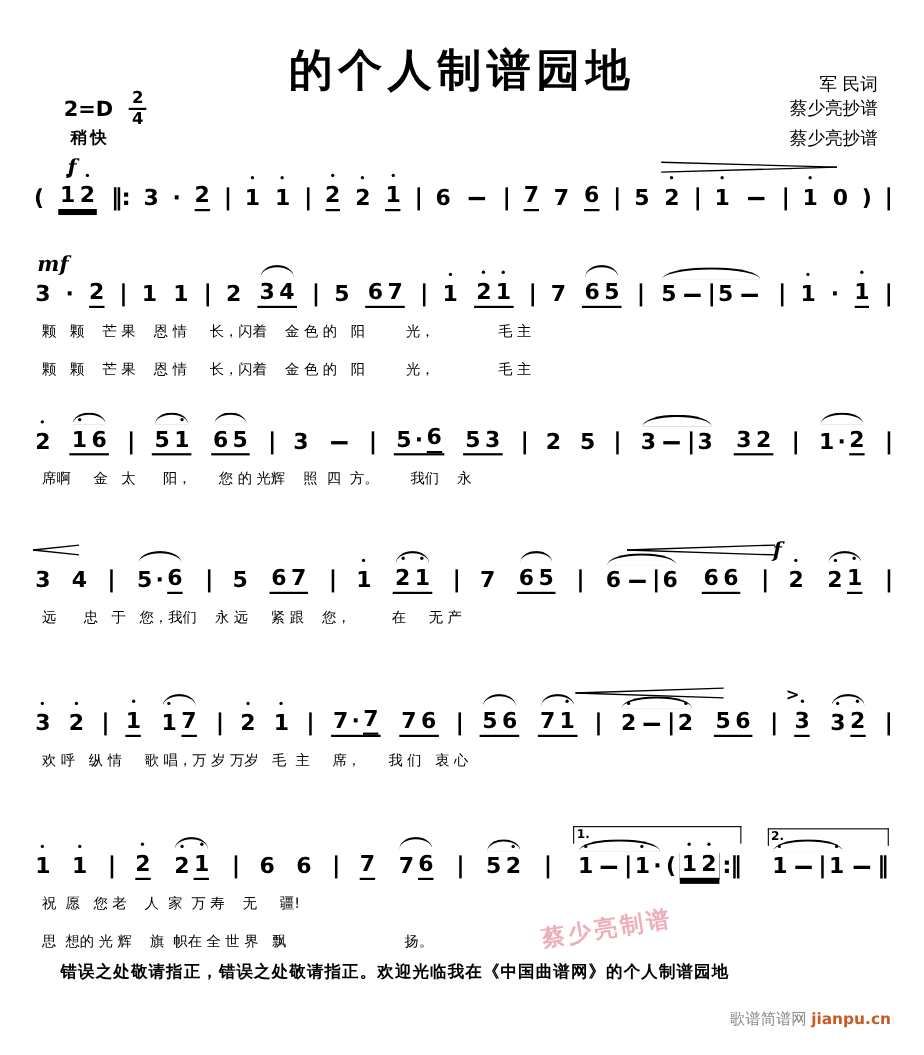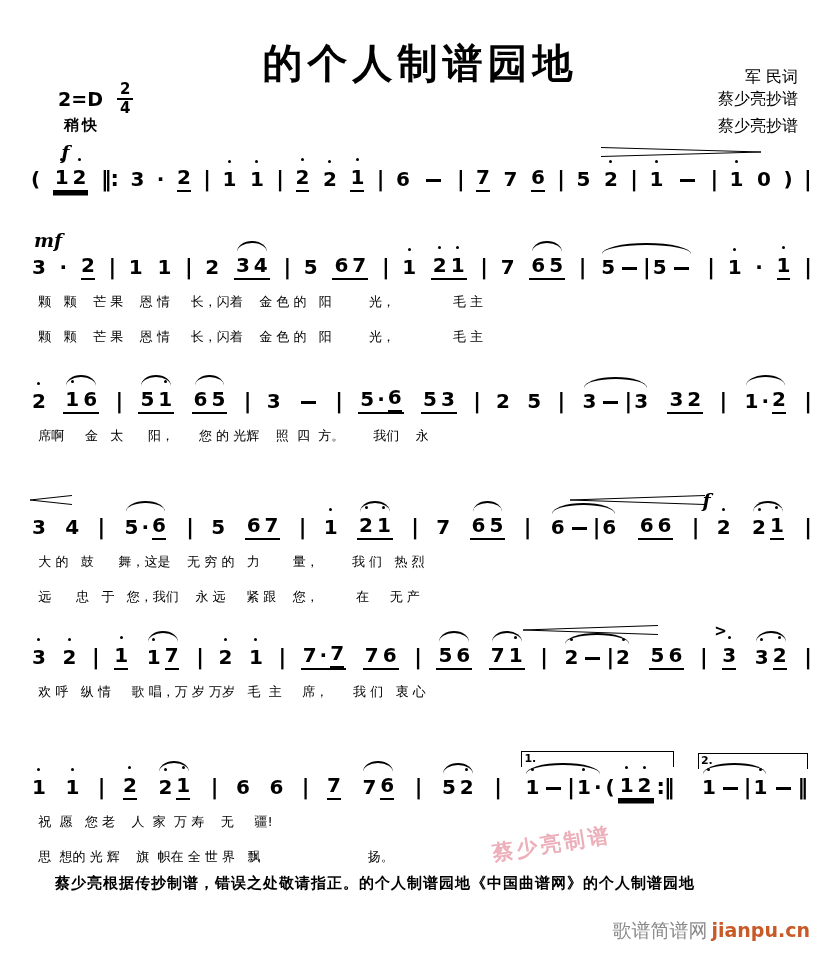--- a/index.html
+++ b/index.html
@@ -43,21 +43,21 @@
     border-top:2px solid #000;border-radius:50% 50% 0 0/100% 100% 0 0;}
   .volta{padding-top:2px;margin:0 4px;}
   .volta::before{content:'';position:absolute;left:0;right:0;top:-19px;height:15px;
     border-top:1.5px solid #000;border-left:1.5px solid #000;border-right:1.5px solid #000;}
   .vl{position:absolute;top:-18px;left:3px;font-size:11px;font-weight:bold;font-style:normal;}
   .lyr{white-space:pre;font-weight:normal;font-size:13px;line-height:27px;margin-top:8px;}
 
   .wm-center{position:absolute;left:492px;top:830px;font-size:21px;font-weight:bold;
     letter-spacing:3px;transform:rotate(-9deg);}
   .footnote{position:absolute;left:55px;top:874px;font-size:15px;font-weight:bold;letter-spacing:1px;}
-  .site{position:absolute;right:30px;top:918px;font-size:19px;}
+  .site{position:absolute;right:30px;top:918px;font-size:14px;}
   .site .url{font-weight:bold;margin-left:4px;}
 </style>
 </head>
 <body>
 
 <div class="title">的个人制谱园地</div>
 
 <div class="credits">
   <span>军  民词</span><br>
   <span>蔡少亮抄谱</span>
@@ -277,21 +277,20 @@
           <span class="tok">6</span>
         </span>
         <span class="bar">|</span>
         <span class="tok">2<i class="hd" style="top: -6px;"></i></span>
         <span class="grp arc">
           <span class="tok">2<i class="hd" style="top: -6px;"></i></span>
           <span class="tok u1">1<i class="hd" style="top: -6px;"></i></span>
         </span>
         <span class="bar">|</span>
       </div>
-      <div class="lyr">  大 的   鼓      舞，这是    无 穷 的   力        量，        我 们   热 烈</div>
       <div class="lyr">  远      忠   于   您，我们    永 远     紧 跟    您，         在     无 产</div>
     </div>
     <div class="sys" style="top: 618px;">
       <div class="marks">
         <span class="mark" style="left: 63%;"><svg width="135" height="12">
             <line x1="0" y1="6" x2="135" y2="1.5" stroke="#000" stroke-width="1.2"></line>
             <line x1="0" y1="6" x2="135" y2="10.5" stroke="#000" stroke-width="1.2"></line>
           </svg></span>
         <span class="mark acc" style="left: 87.5%;">&gt;</span>
       </div>
@@ -401,17 +400,17 @@
           <span class="bar">‖</span>
         </span>
       </div>
       <div class="lyr">  祝  愿   您 老    人  家  万 寿    无     疆!</div>
       <div class="lyr">  思  想的 光 辉    旗  帜在 全 世 界   飘                          扬。</div>
     </div>
   </div>
 
 <div class="wm-center" style="color: rgb(237, 175, 185);">蔡少亮制谱</div>
 
-<div class="footnote">蔡少亮根据传抄制谱，错误之处敬请指正。的个人制谱园地《中国曲谱网》的个人制谱园地</div>
+<div class="footnote">错误之处敬请指正，错误之处敬请指正。欢迎光临我在《中国曲谱网》的个人制谱园地</div>
 
 <div class="site">
   <span style="color: rgb(138, 138, 138);">歌谱简谱网</span><span class="url" style="color: rgb(200, 90, 40);">jianpu.cn</span>
 </div>
 
 </body></html>

